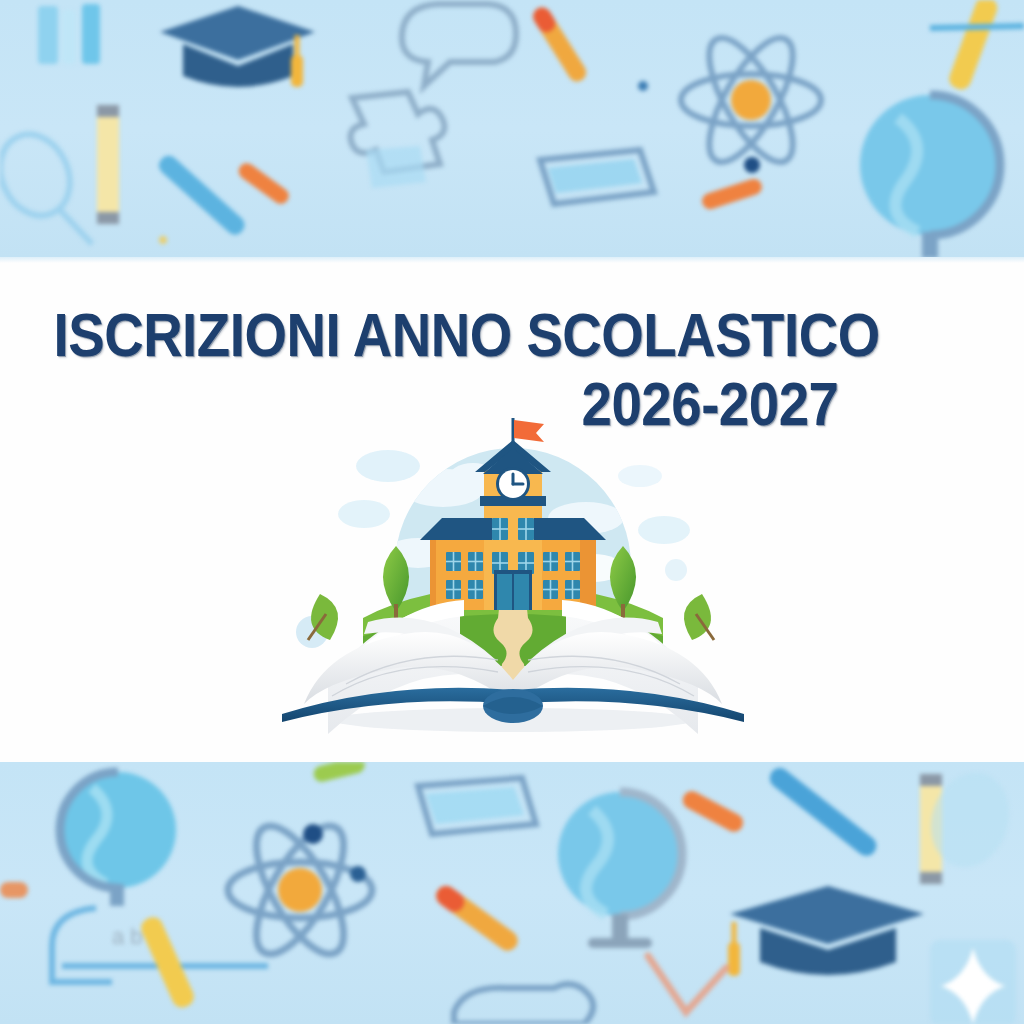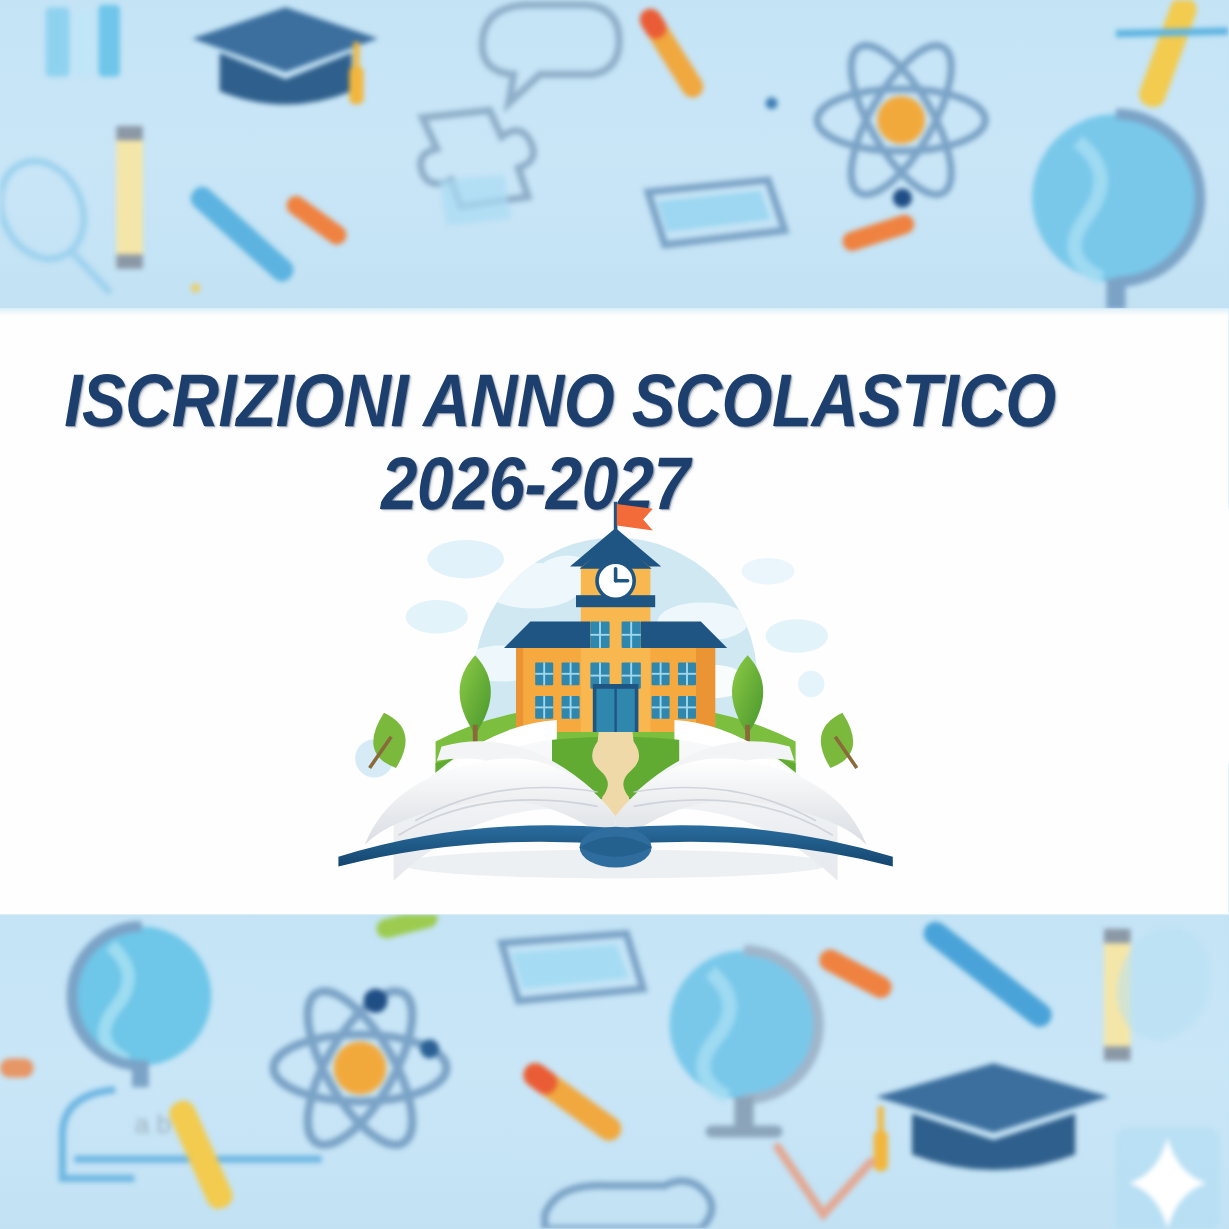--- a/index.html
+++ b/index.html
@@ -17,21 +17,21 @@
   #band-bottom{top:762px;height:262px;}
   .bg-band .icons{position:absolute;inset:0;filter:blur(2.2px);}
 
   
   #white-band{position:absolute;left:0;top:257px;width:1024px;height:506px;
               background:#fefefe;}
   #white-band:after{content:"";position:absolute;left:0;right:0;top:0;height:6px;
               background:linear-gradient(180deg,rgba(195,227,245,.55),rgba(255,255,255,0));}
 
   
-  #title-block{position:absolute;left:0;top:303px;width:892px;text-align:center;font-style:italic;}
+  #title-block{position:absolute;left:0;top:303px;width:892px;text-align:right;}
   .title-line{
     color:#1d3f6e;
     font-family:"Liberation Sans", sans-serif;
     font-weight:700;
     letter-spacing:-0.5px;
     line-height:1.02;
     text-shadow:1px 1px 0 rgba(20,45,80,.35), 2px 2px 2px rgba(20,45,80,.18);
     transform:scaleX(.88);
     white-space:nowrap;
   }

